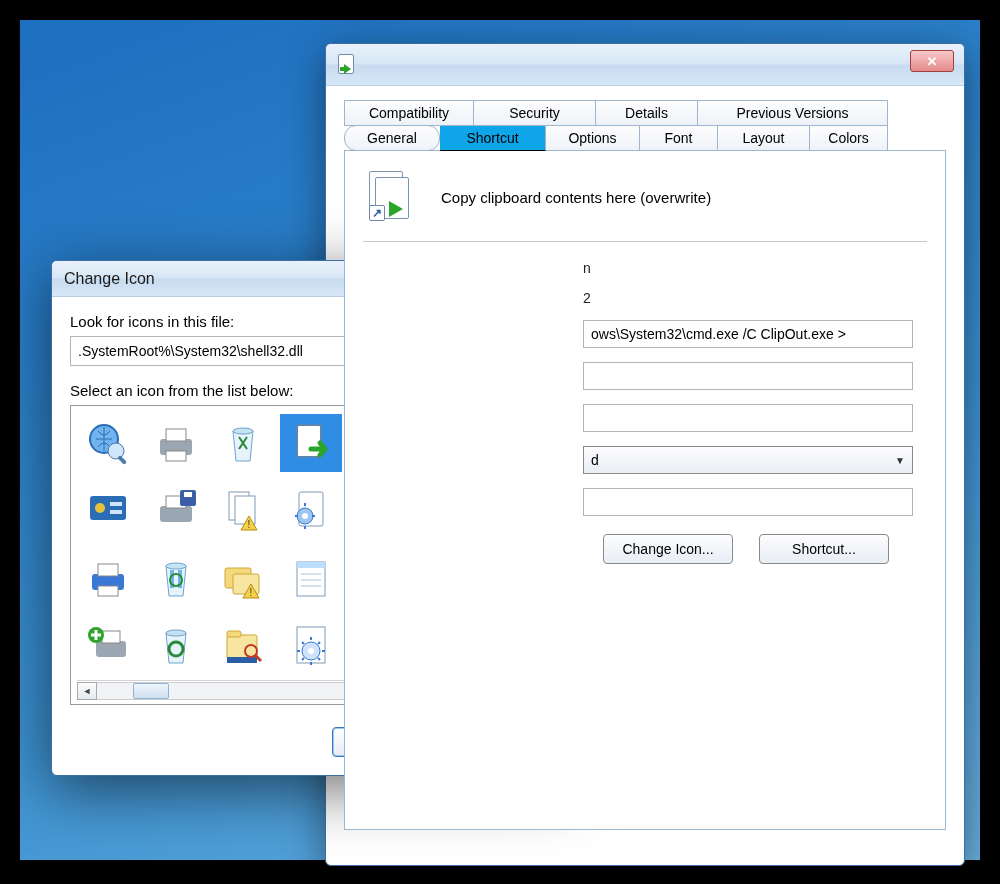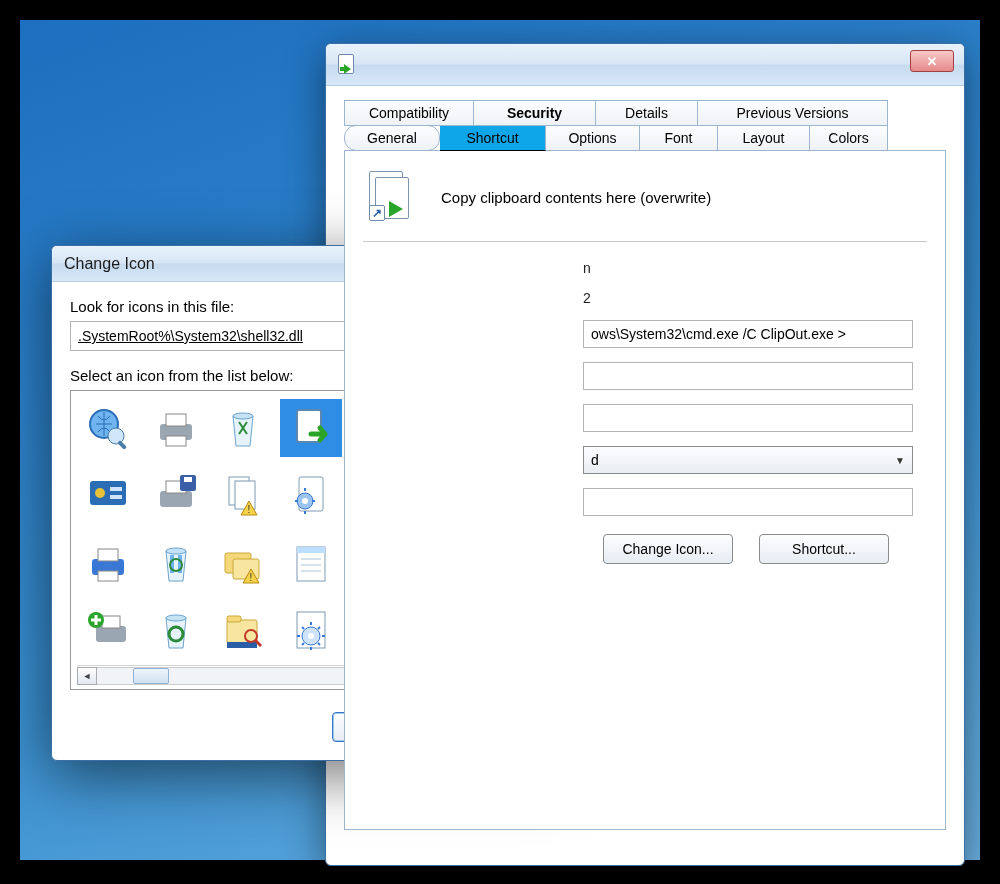--- a/index.html
+++ b/index.html
@@ -109,21 +109,21 @@
     font-size:14px;
     cursor:pointer;
   }
   .tab.active {
     background:#0ea5e9;
     border-bottom:1px solid #000000;
     position:relative;
     z-index:2;
   }
   .tabrow.row1 .tab:nth-child(1){width:130px;}
-  .tabrow.row1 .tab:nth-child(2){width:122px;font-weight:bold;}
+  .tabrow.row1 .tab:nth-child(2){width:122px;}
   .tabrow.row1 .tab:nth-child(3){width:102px;}
   .tabrow.row1 .tab:nth-child(4){width:190px;}
   .tabrow.row2 .tab:nth-child(1){width:96px;border-radius:12px;}
   .tabrow.row2 .tab:nth-child(2){width:106px;}
   .tabrow.row2 .tab:nth-child(3){width:94px;}
   .tabrow.row2 .tab:nth-child(4){width:78px;}
   .tabrow.row2 .tab:nth-child(5){width:92px;}
   .tabrow.row2 .tab:nth-child(6){width:78px;}
   .tab + .tab { border-left:none; }
 
@@ -185,33 +185,33 @@
   .btn.primary{
     border:1px solid #3a77c2;
     box-shadow: inset 0 0 0 1px #9cc5ef;
   }
   .btn-row { display:flex; gap:26px; margin-top:18px; }
 
   
   .dialog {
     position:absolute;
     left: 31px;
-    top: 225px;
+    top: 240px;
     width: 520px;
     background:#fff;
     border:1px solid #3b6ea5;
     border-radius:6px;
     box-shadow: 0 14px 60px rgba(0,0,0,.55);
     overflow:hidden;
   }
   .dialog .titlebar { height:36px; }
   .dialog .titlebar-text{font-size:16px;}
   .dialog-body{ padding:16px 18px 18px; font-size:15px; }
   .dialog-body label{display:block;margin-bottom:6px;}
-  .path-row{display:flex;gap:10px;align-items:center;margin-bottom:16px;text-decoration:underline;}
+  .path-row{display:flex;gap:10px;align-items:center;margin-bottom:16px;}
   .path-row .text-input{flex:1;height:30px;}
   .browse-btn{
     height:30px;padding:0 16px;
     border:1px solid #888;border-radius:4px;
     background:linear-gradient(#fdfdfe,#e7edf4);
     cursor:pointer;
   }
   .icon-list {
     border:1px solid #9a9a9a;
     height: 300px;

